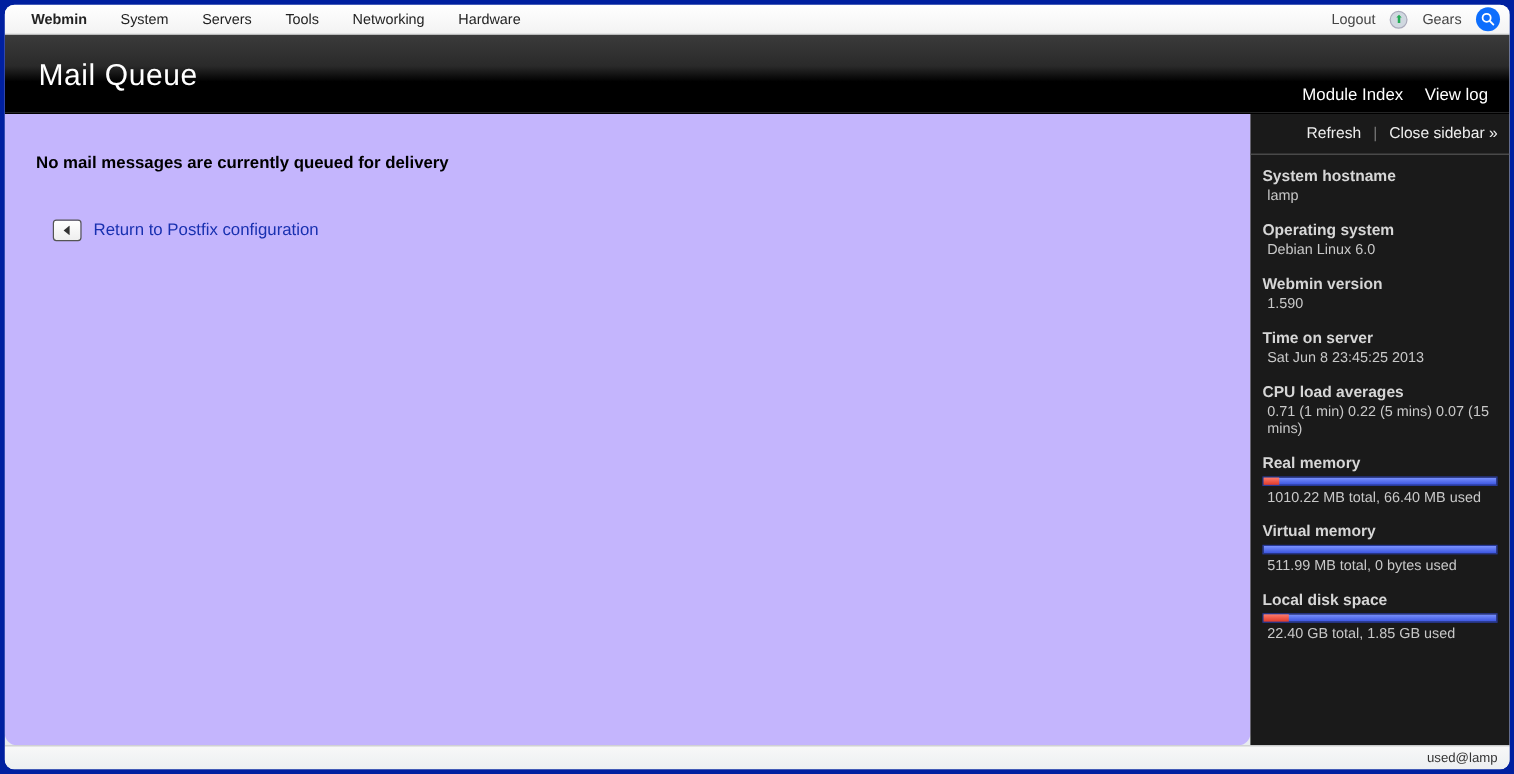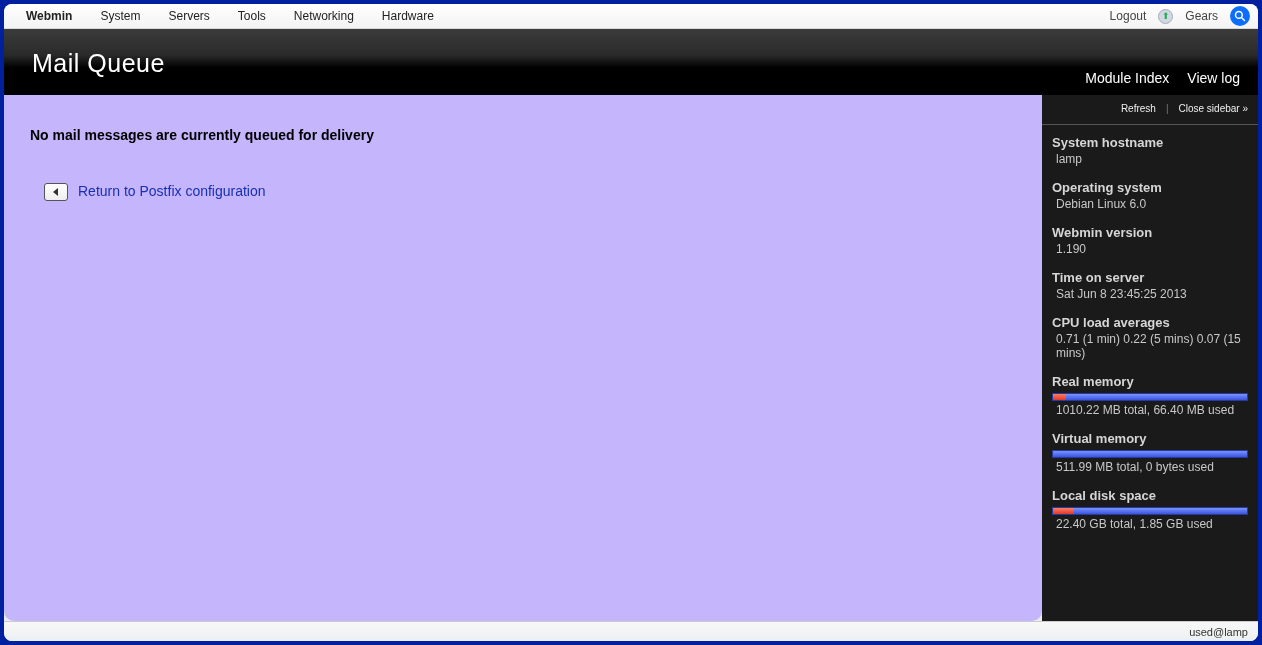--- a/index.html
+++ b/index.html
@@ -102,21 +102,21 @@
       flex-direction: column;
       font-size: 12px;
     }
     .sidebar-tools {
       display: flex;
       align-items: center;
       justify-content: flex-end;
       gap: 10px;
       padding: 8px 10px 10px 10px;
       border-bottom: 1px solid #555;
-      font-size: 10px;
+      font-size: 13px;
     }
     .sidebar-tools span { cursor: pointer; color:#eee; }
     .sidebar-tools .sep { color:#777; cursor: default; }
     .sidebar-body { padding: 10px 10px 4px 10px; overflow: auto; flex:1; }
     .info-block { margin-bottom: 14px; }
     .info-label { color: #d6d6d6; font-weight: bold; font-size: 13px; margin-bottom: 2px; }
     .info-value { color: #c8c8c8; font-size: 12px; padding-left: 4px; }
     .bar {
       height: 8px;
       background: #4763ff;
@@ -199,21 +199,21 @@
         <div class="info-block">
           <div class="info-label">System hostname</div>
           <div class="info-value">lamp</div>
         </div>
         <div class="info-block">
           <div class="info-label">Operating system</div>
           <div class="info-value">Debian Linux 6.0</div>
         </div>
         <div class="info-block">
           <div class="info-label">Webmin version</div>
-          <div class="info-value">1.190</div>
+          <div class="info-value">1.590</div>
         </div>
         <div class="info-block">
           <div class="info-label">Time on server</div>
           <div class="info-value">Sat Jun 8 23:45:25 2013</div>
         </div>
         <div class="info-block">
           <div class="info-label">CPU load averages</div>
           <div class="info-value">0.71 (1 min) 0.22 (5 mins) 0.07 (15 mins)</div>
         </div>
         <div class="info-block">

